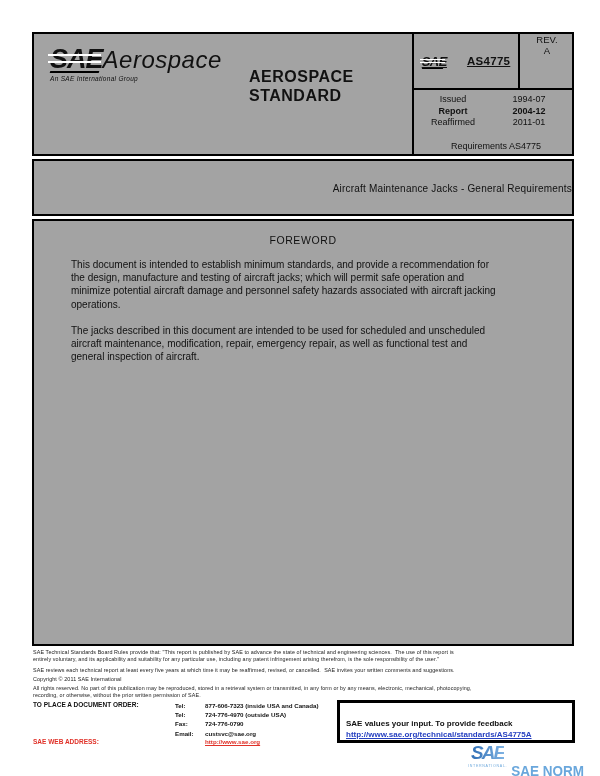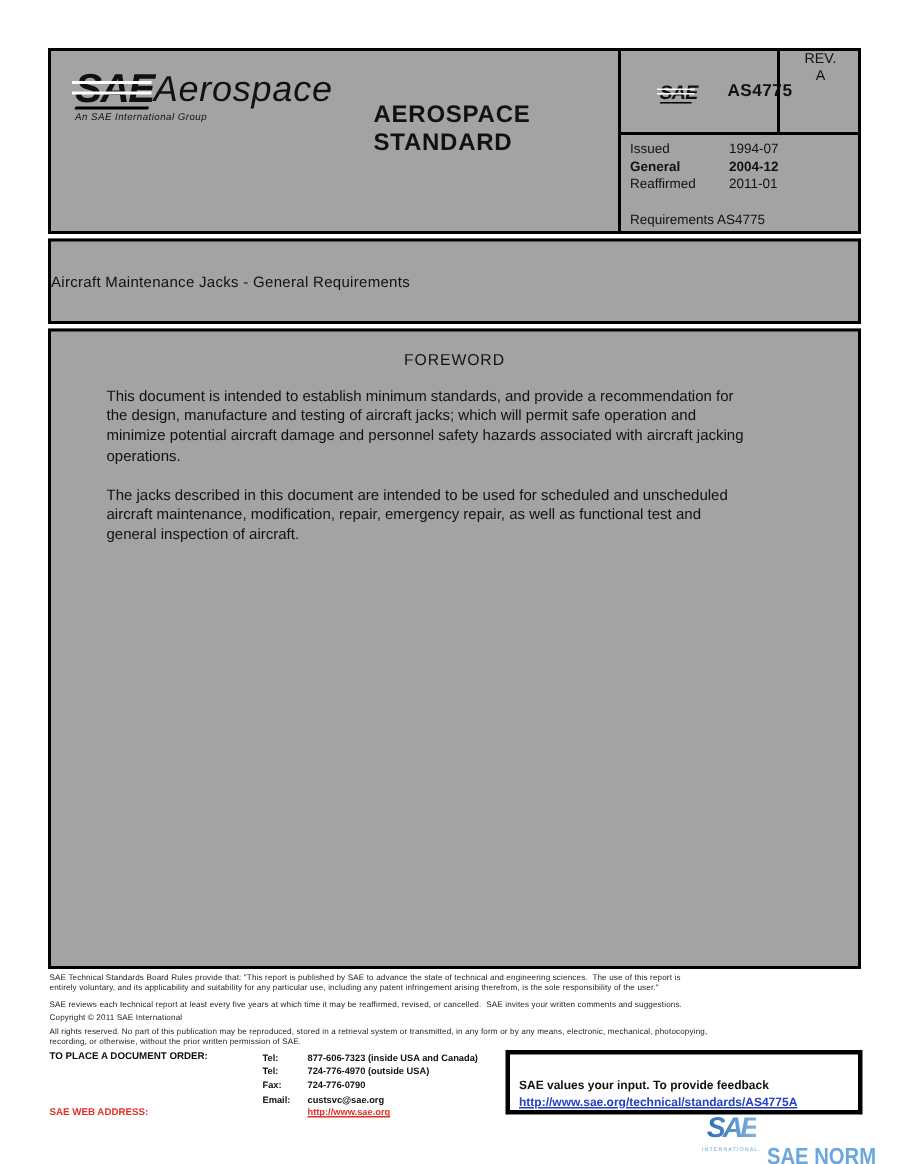--- a/index.html
+++ b/index.html
@@ -24,39 +24,39 @@
   .logo-tagline { font-style:italic; font-size:6.5px; letter-spacing:0.3px; margin-top:2px; }
 
   .doc-type { position:absolute; left:215px; top:34px; font-weight:bold; font-size:16px;
               line-height:18.5px; letter-spacing:0.5px; }
 
   .vline  { position:absolute; background:#000; width:2px; }
   .vline1 { left:378px; top:0; bottom:0; }
   .vline2 { left:484px; top:0; height:54px; }
   .hline1 { position:absolute; left:378px; right:0; top:54px; height:2px; background:#000; }
 
-  .cell-number { position:absolute; left:398px; top:0; width:104px; height:54px;
-                 display:flex; align-items:center; justify-content:center; gap:20px; }
+  .cell-number { position:absolute; left:380px; top:0; width:104px; height:54px;
+                 display:flex; align-items:center; justify-content:center; gap:20px;text-decoration:underline; }
   .sae-mark.small { font-size:13px; line-height:13px; letter-spacing:-0.5px; }
   .sae-mark.small .stripe { height:1px; } .sae-mark.small .stripe.s1{ top:4px; } .sae-mark.small .stripe.s2{ top:7px; }
   .sae-mark.small .underbar { height:1px; }
   .doc-number { font-weight:bold; font-size:11.5px; letter-spacing:0.3px; }
 
   .cell-rev { position:absolute; left:486px; top:0; width:54px; height:54px;
               display:flex; flex-direction:column; align-items:center; justify-content:flex-start;
               font-size:9.5px; line-height:11px; }
 
   .cell-dates { position:absolute; left:380px; top:56px; right:0; bottom:0; padding:4px 0 0 6px;
-                font-size:9px; line-height:11.5px; }
+                font-size:9px; line-height:11.5px;text-align:center; }
   .date-row { display:grid; grid-template-columns:66px auto; }
   .date-row.bold { font-weight:bold; }
   .superseding { margin-top:12px; }
 
   
-  .doc-title { padding-top:22px; text-align:left; font-size:10px; letter-spacing:0.2px; }
+  .doc-title { padding-top:22px; text-align:right; font-size:10px; letter-spacing:0.2px; }
 
   
   .foreword-heading { position:absolute; top:13px; left:0; right:0; text-align:center;
                       font-size:10.5px; letter-spacing:0.6px; }
   .body-par { position:absolute; left:37px; font-size:10px; line-height:13.2px; white-space:pre; }
   .par1 { top:37px; } .par2 { top:103px; }
 
   
   .fine { position:absolute; left:33px; font-size:5.4px; line-height:7px; white-space:pre;
           color:#222; letter-spacing:0.1px; }
@@ -130,21 +130,21 @@
       <span>REV.</span>
       <span>A</span>
     </div>
 
     <div class="cell-dates">
       <div class="date-row">
         <span>Issued</span>
           <span>1994-07</span>
       </div>
       <div class="date-row bold">
-        <span>General</span>
+        <span>Report</span>
           <span>2004-12</span>
       </div>
       <div class="date-row">
         <span>Reaffirmed</span>
           <span>2011-01</span>
       </div>
       <div class="superseding">Requirements AS4775</div>
     </div>
   </div>
 

